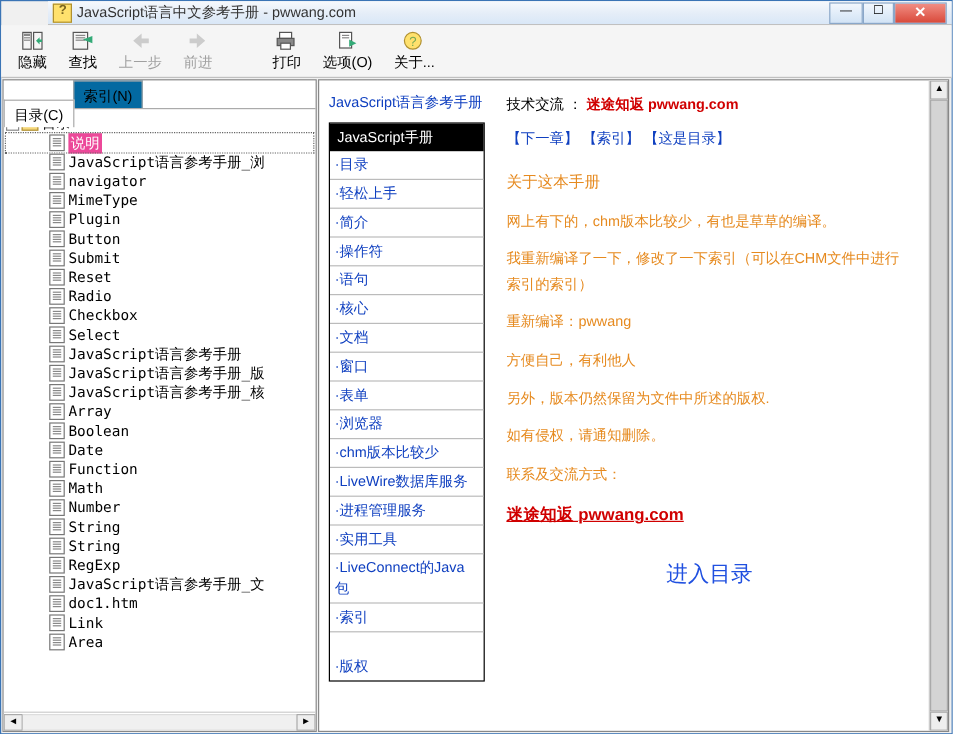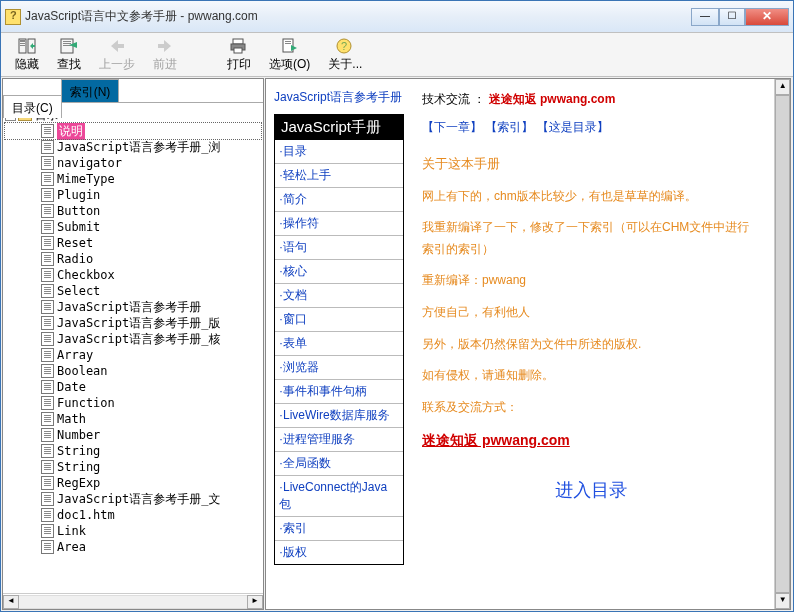--- a/index.html
+++ b/index.html
@@ -1,18 +1,18 @@
 <!DOCTYPE html>
 <html><head>
 <meta charset="utf-8">
 <style>
 * { box-sizing: border-box; margin: 0; padding: 0; }
 body { font-family: "SimSun", "宋体", sans-serif; font-size: 12px; background: #fff; overflow: hidden; }
 .window { width: 794px; height: 612px; border: 1px solid #3a74b5; background: #f0f0f0; display: flex; flex-direction: column; }
-.titlebar { height: 32px; background: linear-gradient(to bottom, #f6f9fd 0%, #e6eef8 50%, #d9e7f7 100%); display: flex; align-items: center; padding: 0 4px; border-bottom: 1px solid #c0c0c0; }
+.titlebar { height: 20px; background: linear-gradient(to bottom, #f6f9fd 0%, #e6eef8 50%, #d9e7f7 100%); display: flex; align-items: center; padding: 0 4px; border-bottom: 1px solid #c0c0c0; margin-left: 39px; }
 .titlebar .icon { width: 16px; height: 16px; margin-right: 4px; background: #ffe16d; border: 1px solid #b09030; position: relative; }
 .titlebar .icon::after { content: "?"; position: absolute; top: -1px; left: 4px; font-size: 11px; color: #7a6520; font-weight: bold; }
 .titlebar .title { flex: 1; color: #333; font-size: 12px; }
 .winbtns { display: flex; gap: 0; }
 .winbtn { width: 28px; height: 18px; border: 1px solid #8aa7c9; background: linear-gradient(to bottom, #f2f7fd, #d2e3f5); font-size: 10px; text-align: center; line-height: 14px; cursor: pointer; }
 .winbtn.max { width: 26px; }
 .winbtn.close { width: 44px; background: linear-gradient(to bottom, #f18e84, #d9493a); color: #fff; font-weight: bold; font-size: 12px; line-height: 15px; }
 .toolbar { height: 44px; background: #f5f5f5; border-bottom: 1px solid #c0c0c0; display: flex; align-items: center; padding: 2px 6px; gap: 2px; }
 .tbtn { display: flex; flex-direction: column; align-items: center; padding: 2px 8px; cursor: pointer; font-size: 12px; color: #000; }
 .tbtn.disabled { color: #a0a0a0; }
@@ -32,23 +32,23 @@
 .tree-row.sel span.lbl { background: #ec4899; color: #fff; padding: 0 2px; text-align: right; }
 .tree-row.sel { outline: 1px dotted #666; }
 .nav-scroll { height: 16px; border-top: 1px solid #ccc; display: flex; align-items: center; }
 .nav-scroll .sbtn { width: 16px; height: 14px; border: 1px solid #aaa; background: #eee; font-size: 8px; text-align: center; }
 .nav-scroll .track { flex: 1; height: 14px; background: #f0f0f0; border-top: 1px solid #ddd; border-bottom: 1px solid #ddd; }
 .content { flex: 1; background: #fff; border: 1px solid #888; margin: 1px 2px 1px 0; display: flex; overflow: hidden; position: relative; }
 .content-inner { display: flex; width: 100%; overflow: auto; }
 .left-col { width: 142px; padding: 10px 0 10px 8px; }
 .ref-title { color: #1040c0; font-size: 12px; margin-bottom: 8px; }
 .menu-box { border: 1px solid #000; width: 130px; }
-.menu-hdr { background: #000; color: #fff; padding: 3px 6px; font-size: 15px; }
+.menu-hdr { background: #000; color: #fff; padding: 3px 6px; font-size: 12px; }
 .menu-item { border-bottom: 1px solid #bbb; padding: 3px 4px; font-size: 12px; color: #1040c0; cursor: pointer; }
-.menu-item:last-child { border-bottom: none; }
+.menu-item:last-child { border-bottom: none; margin-top: 17px; }
 .right-col { flex: 1; padding: 10px 14px; font-size: 12px; line-height: 1.8; }
 .topline { margin-bottom: 4px; }
 .topline .jl { color: #000; }
 .topline .red { color: #d00000; font-weight: bold; }
 .navlinks { color: #1040c0; margin: 6px 0 14px 0; }
 .navlinks span { cursor: pointer; }
 .orange { color: #e68a1f; }
 .para { margin: 10px 0; }
 .red2 { color: #d00000; font-weight: bold; font-size: 14px; text-decoration: underline; }
 .enter { color: #2050e0; font-size: 18px; text-align: center; margin-top: 20px; cursor: pointer; }
@@ -326,24 +326,24 @@
                 <div class="menu-item">·目录</div>
                 <div class="menu-item">·轻松上手</div>
                 <div class="menu-item">·简介</div>
                 <div class="menu-item">·操作符</div>
                 <div class="menu-item">·语句</div>
                 <div class="menu-item">·核心</div>
                 <div class="menu-item">·文档</div>
                 <div class="menu-item">·窗口</div>
                 <div class="menu-item">·表单</div>
                 <div class="menu-item">·浏览器</div>
-                <div class="menu-item">·事件和事件句柄</div>
+                <div class="menu-item">·chm版本比较少</div>
                 <div class="menu-item">·LiveWire数据库服务</div>
                 <div class="menu-item">·进程管理服务</div>
-                <div class="menu-item">·全局函数</div>
+                <div class="menu-item">·实用工具</div>
                 <div class="menu-item">·LiveConnect的Java包</div>
                 <div class="menu-item">·索引</div>
                 <div class="menu-item">·版权</div>
               </div>
           </div>
         </div>
         <div class="right-col">
           <div class="topline">
             <span class="jl">技术交流 ：</span>
             <span class="red">迷途知返 pwwang.com</span>

